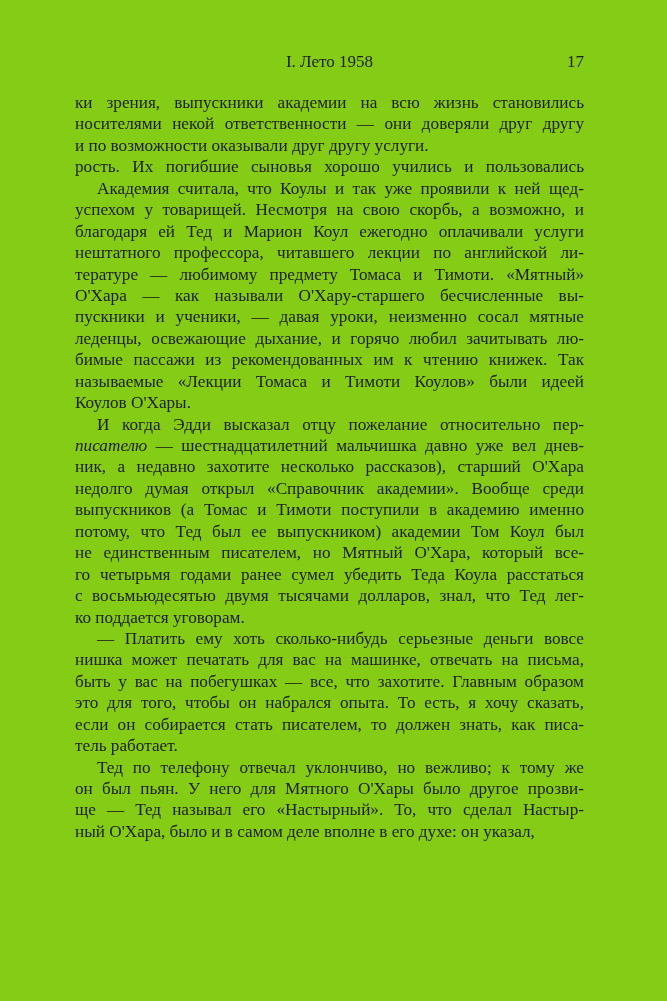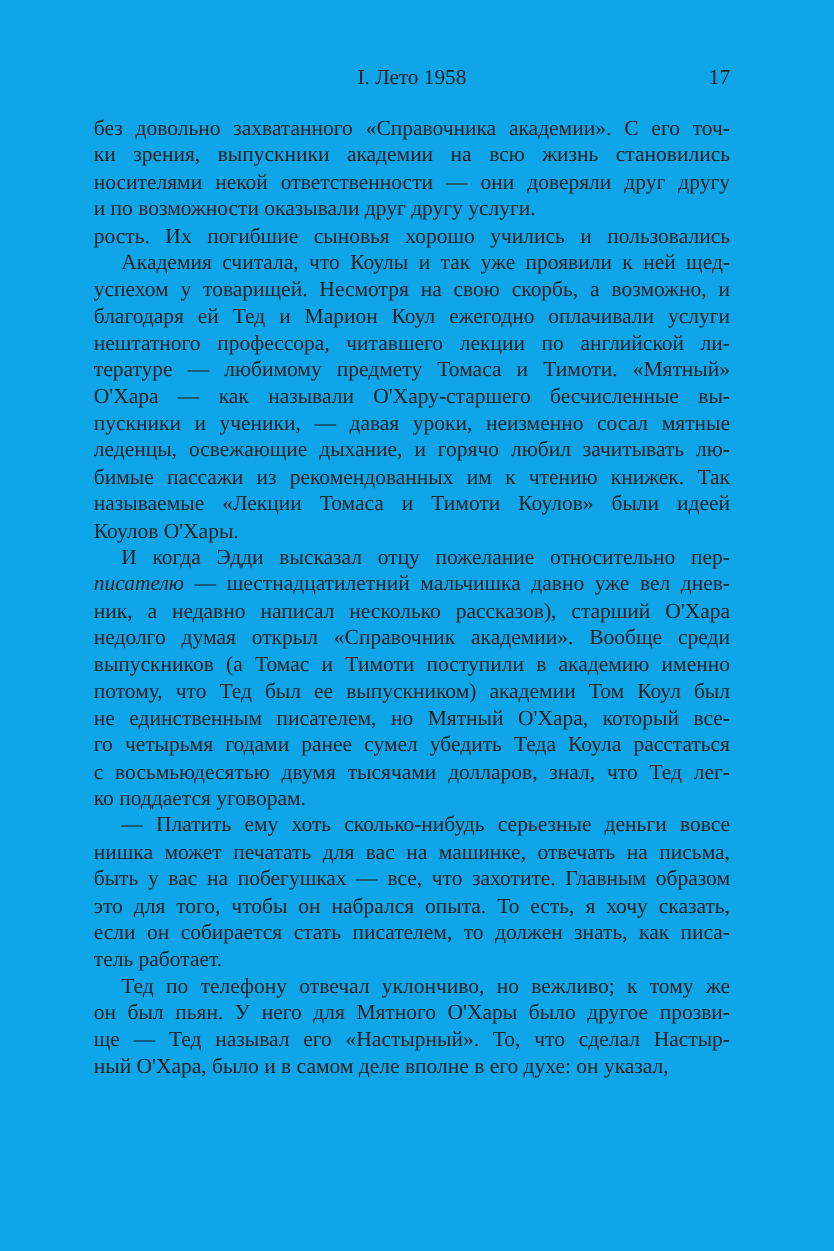--- a/index.html
+++ b/index.html
@@ -1,18 +1,18 @@
 <!DOCTYPE html>
 <html><head>
 <meta charset="utf-8">
 <style>
   html, body { margin: 0; padding: 0; background: #ffffff; }
   body { width: 667px; height: 1001px; position: relative; overflow: hidden;
          font-family: "Liberation Serif", "DejaVu Serif", serif; color: #1e1e1e; }
-  .page { position: absolute; left: 0; top: 0; width: 667px; height: 1001px; background: #0ea5e9; }
+  .page { position: absolute; left: 0; top: 0; width: 667px; height: 1001px; background: #84cc16; }
   .running-head { position: absolute; top: 52px; left: 75px; width: 509px; height: 24px;
                   font-size: 17px; }
   .running-head .title { position: absolute; left: 0; right: 0; text-align: center; top: 0; }
   .running-head .folio { position: absolute; right: 0; top: 0; }
   .body { position: absolute; top: 92px; left: 75px; width: 509px; }
   .line { display: block; height: 21.45px; line-height: 21.45px; font-size: 17.2px;
           text-align: justify; text-align-last: justify; white-space: nowrap; overflow: visible; }
   .line.last { text-align-last: left; }
   .line.indent { padding-left: 22px; }
   .line .it { font-style: italic; }
@@ -23,21 +23,20 @@
 <div class="page">
 
   <div class="running-head">
     <span class="title">I. Лето 1958</span>
     <span class="folio">17</span>
   </div>
 
   <div class="body">
 
     <div>
-      <span class="line">без довольно захватанного «Справочника академии». С его точ-</span>
       <span class="line">ки зрения, выпускники академии на всю жизнь становились</span>
       <span class="line">носителями некой ответственности — они доверяли друг другу</span>
       <span class="line last">и по возможности оказывали друг другу услуги.</span>
     </div>
 
     <div>
       <span class="line">рость. Их погибшие сыновья хорошо учились и пользовались</span>
       <span class="line indent">Академия считала, что Коулы и так уже проявили к ней щед-</span>
       <span class="line">успехом у товарищей. Несмотря на свою скорбь, а возможно, и</span>
       <span class="line">благодаря ей Тед и Марион Коул ежегодно оплачивали услуги</span>
@@ -47,21 +46,21 @@
       <span class="line">пускники и ученики, — давая уроки, неизменно сосал мятные</span>
       <span class="line">леденцы, освежающие дыхание, и горячо любил зачитывать лю-</span>
       <span class="line">бимые пассажи из рекомендованных им к чтению книжек. Так</span>
       <span class="line">называемые «Лекции Томаса и Тимоти Коулов» были идеей</span>
       <span class="line last">Коулов О'Хары.</span>
     </div>
 
     <div>
       <span class="line indent">И когда Эдди высказал отцу пожелание относительно пер-</span>
       <span class="line"><span class="it">писателю</span><span> — шестнадцатилетний мальчишка давно уже вел днев-</span></span>
-      <span class="line">ник, а недавно написал несколько рассказов), старший О'Хара</span>
+      <span class="line">ник, а недавно захотите несколько рассказов), старший О'Хара</span>
       <span class="line">недолго думая открыл «Справочник академии». Вообще среди</span>
       <span class="line">выпускников (а Томас и Тимоти поступили в академию именно</span>
       <span class="line">потому, что Тед был ее выпускником) академии Том Коул был</span>
       <span class="line">не единственным писателем, но Мятный О'Хара, который все-</span>
       <span class="line">го четырьмя годами ранее сумел убедить Теда Коула расстаться</span>
       <span class="line">с восьмьюдесятью двумя тысячами долларов, знал, что Тед лег-</span>
       <span class="line last">ко поддается уговорам.</span>
     </div>
 
     <div>

